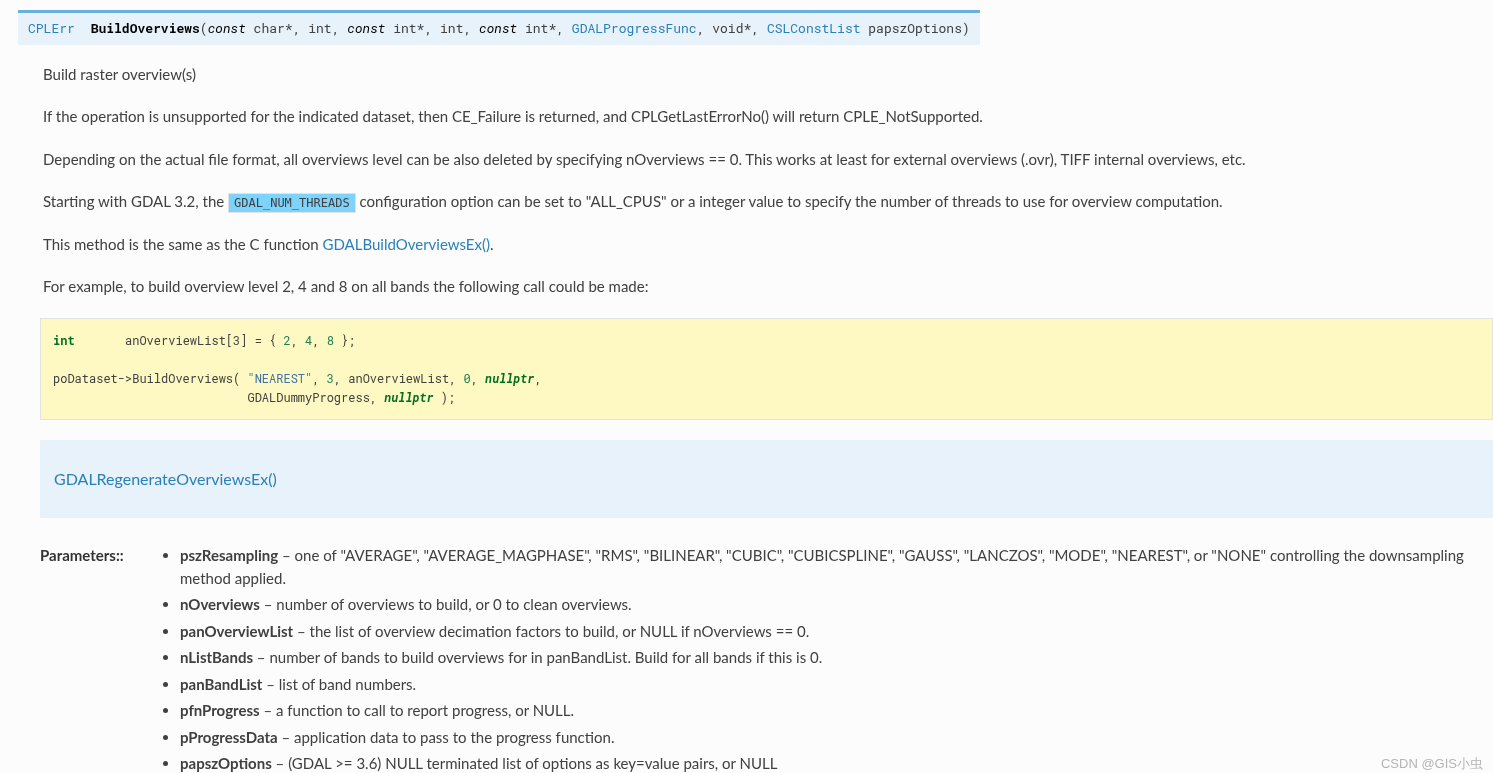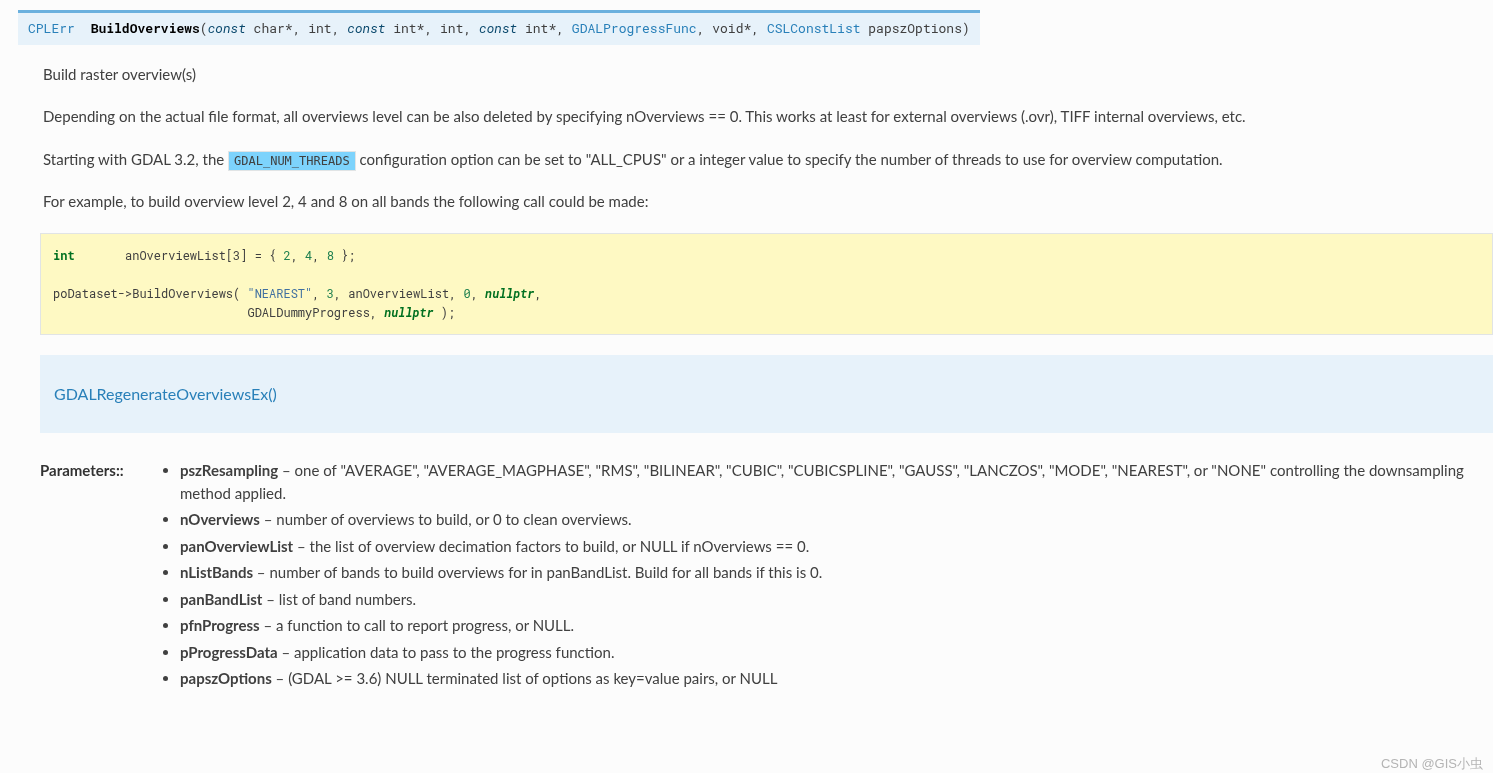--- a/index.html
+++ b/index.html
@@ -17,21 +17,21 @@
     background: #e7f2fa;
     border-top: 3px solid #6ab0de;
     padding: 6px 10px;
     font-family: "SFMono-Regular", Consolas, "Roboto Mono", monospace;
     font-size: 13px;
     color: #404040;
     display: inline-block;
     min-width: 800px;
   }
   .sig a { color: #2980B9; text-decoration: none; }
-  .sig .kw { font-style: italic; color: #0c4a6e; }
+  .sig .kw { font-style: italic; color: #000000; }
   .sig .fn { font-weight: 700; color: #000; margin-left: 8px; }
   .descblock { padding: 0 0 0 22px; margin-top: 18px; }
   .descblock p { margin: 0 0 20px 3px; color: #404040; font-size: 15px; }
   .code-inline {
     font-family: Consolas, monospace;
     font-size: 12px;
     background: #7dd3fc;
     border: 1px solid #e1e4e5;
     padding: 2px 5px;
     color: #E74C3C;
@@ -91,23 +91,27 @@
 
 <div class="page">
 
   <div class="sig">
     <a href="#">CPLErr</a>
     <span> </span><span class="fn">BuildOverviews</span><span>(</span><span class="kw">const</span><span> char*</span><span>, </span><span>int</span><span>, </span><span class="kw">const</span><span> int*</span><span>, </span><span>int</span><span>, </span><span class="kw">const</span><span> int*</span><span>, </span><a href="#">GDALProgressFunc</a><span>, </span><span>void*</span><span>, </span><a href="#">CSLConstList</a><span> papszOptions</span><span>)</span>
   </div>
 
   <div class="descblock">
     <p>Build raster overview(s)</p>
+    <p>If the operation is unsupported for the indicated dataset, then CE_Failure is returned, and CPLGetLastErrorNo() will return CPLE_NotSupported.</p>
     <p>Depending on the actual file format, all overviews level can be also deleted by specifying nOverviews == 0. This works at least for external overviews (.ovr), TIFF internal overviews, etc.</p>
     <p>
       <span>Starting with GDAL 3.2, the </span><span class="code-inline mono">GDAL_NUM_THREADS</span><span> configuration option can be set to "ALL_CPUS" or a integer value to specify the number of threads to use for overview computation.</span>
+    </p>
+    <p>
+      <span>This method is the same as the C function </span><a class="link" href="#">GDALBuildOverviewsEx()</a><span>.</span>
     </p>
     <p>For example, to build overview level 2, 4 and 8 on all bands the following call could be made:</p>
 
     <pre class="codebox"><span class="tok-kw">int</span><span>       anOverviewList[3] = { </span><span class="tok-num">2</span><span>, </span><span class="tok-num">4</span><span>, </span><span class="tok-num">8</span><span> };</span>
 
 <span>poDataset-&gt;BuildOverviews( </span><span class="tok-str">"NEAREST"</span><span>, </span><span class="tok-num">3</span><span>, anOverviewList, </span><span class="tok-num">0</span><span>, </span><span class="tok-null">nullptr</span><span>,</span>
 <span>                           GDALDummyProgress, </span><span class="tok-null">nullptr</span><span> );</span></pre>
 
     <div class="admonition">
       <div class="admonition-body">

